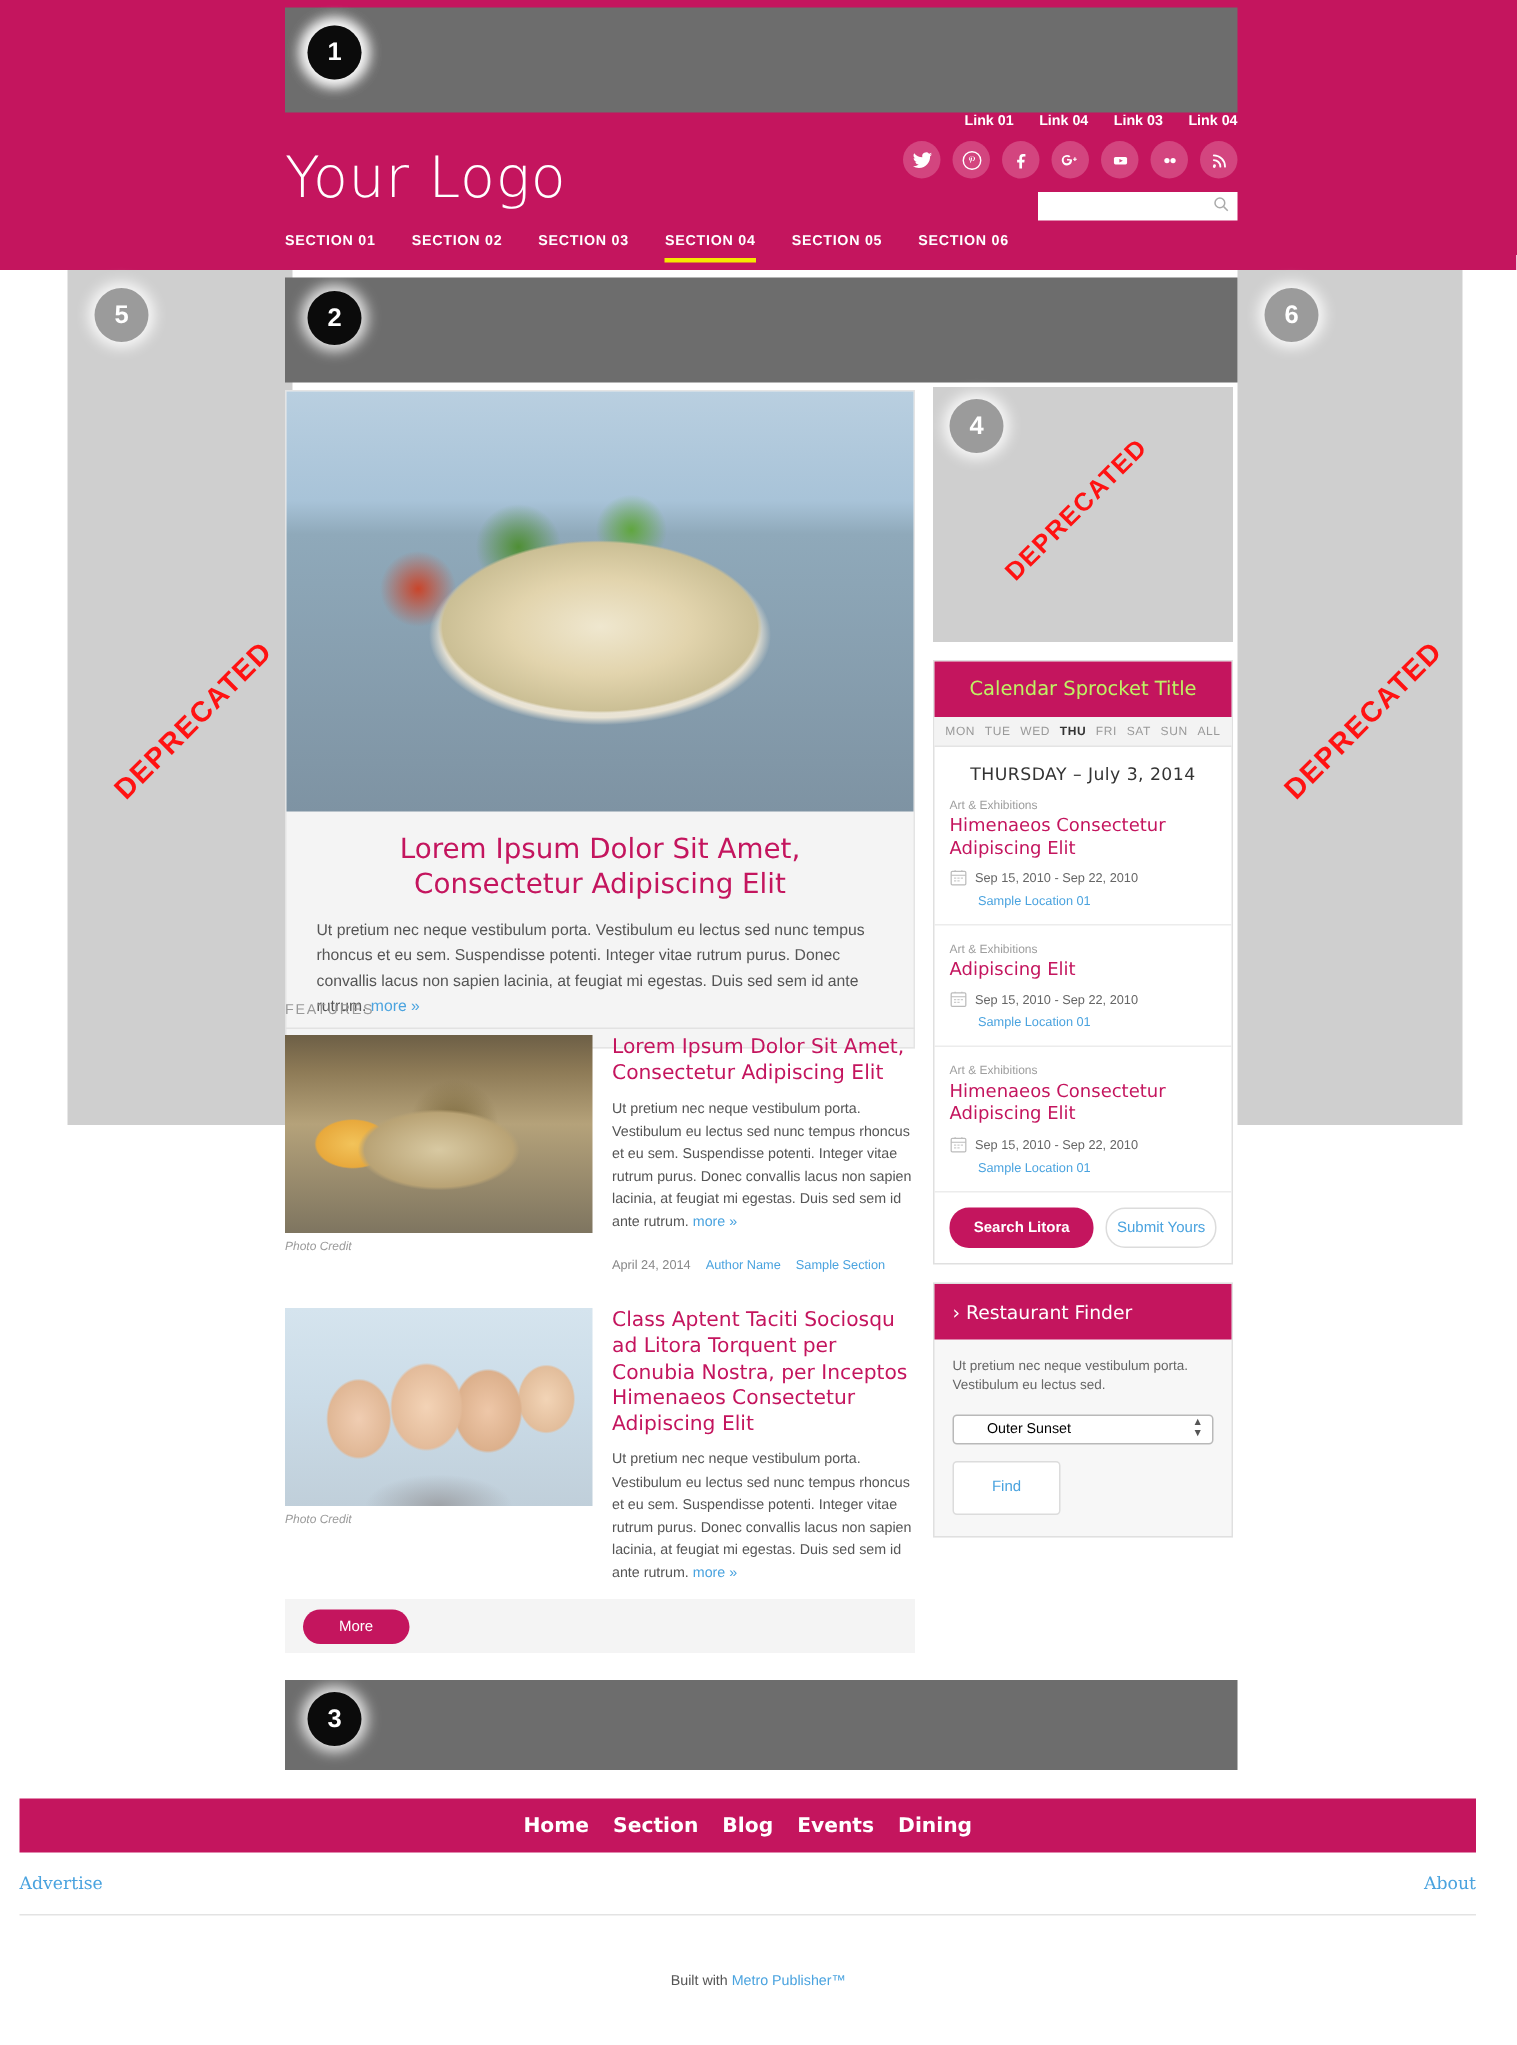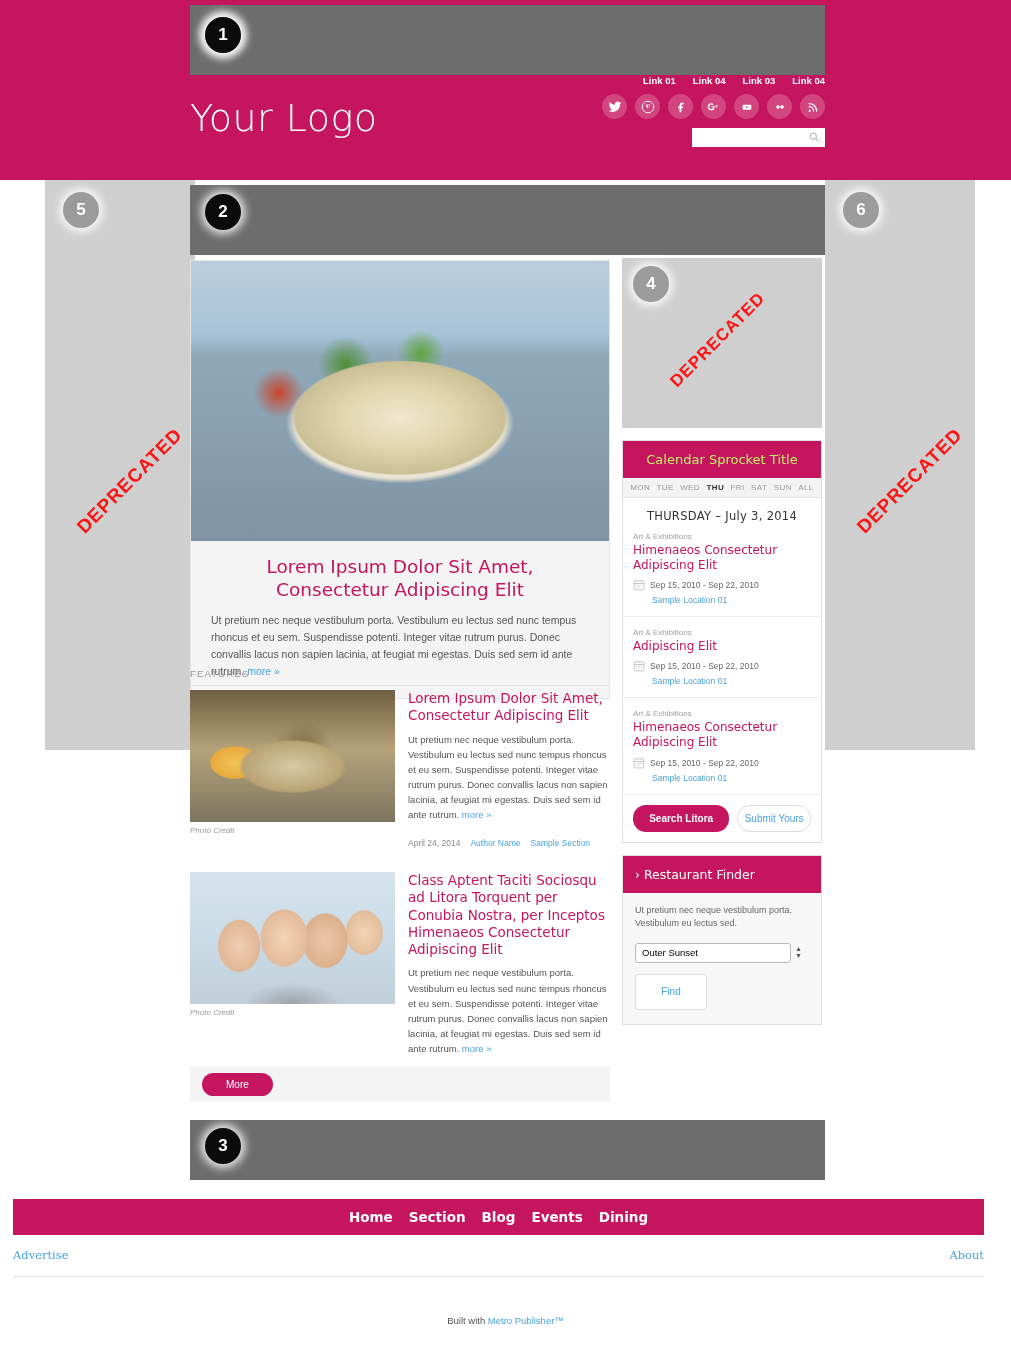--- a/index.html
+++ b/index.html
@@ -227,23 +227,23 @@
 
   .finder { margin-top:12px; border:1px solid #e0e0e0; background:#f7f7f7; }
   .finder-head {
     background:#c4155e; color:#fff; font-size:12.5px;
     padding:11px 12px;
     font-family:"DejaVu Sans", sans-serif;
   }
   .finder-body { padding:11px 12px 14px; }
   .finder-text { font-size:9px; color:#666; line-height:1.55; margin:0 0 11px; }
   .finder-select {
-    width:156px; height:20px; font-size:9.5px;
+    width:174px; height:20px; font-size:9.5px;
     border:1px solid #b9b9b9; border-radius:3px;
-    background:#fff; padding:0 6px;
+    background:#fff; padding:0 22px;
     font-family:"Liberation Sans", sans-serif;
     -webkit-appearance:none; appearance:none;
     position:relative;
   }
   .select-wrap { position:relative; width:174px; }
   .select-arrows {
     position:absolute; right:7px; top:3px;
     font-size:7px; color:#555; line-height:7px; pointer-events:none;
   }
   .find-btn {
@@ -339,20 +339,28 @@
     </div>
 
     <div class="searchbox">
       <input type="text" placeholder="" style="">
       <span class="mag"><svg width="12" height="12" viewBox="0 0 24 24" fill="none" stroke="#666" stroke-width="2">
             <circle cx="10.5" cy="10.5" r="6.5"></circle>
             <path d="M15.5 15.5L21 21"></path>
           </svg></span>
     </div>
 
+    <div class="mainnav">
+      <a class="navitem" href="#">SECTION 01</a>
+      <a class="navitem" href="#">SECTION 02</a>
+      <a class="navitem" href="#">SECTION 03</a>
+      <a class="navitem active" href="#">SECTION 04</a>
+      <a class="navitem" href="#">SECTION 05</a>
+      <a class="navitem" href="#">SECTION 06</a>
+    </div>
   </div>
 </div>
 
 <div class="badge dark" style="left:205px; top:17px;">1</div>
 <div class="ad-slot" style="left:190px; top:5px; width:635px; height:70px;"></div>
 <div class="badge dark" style="left:205px; top:17px;">1</div>
 
 <div class="side-panel left"></div>
 <div class="badge light" style="left:63px; top:192px;">5</div>
 <div class="deprecated" style="left:60px; top:470px; font-size:19px;">DEPRECATED</div>

